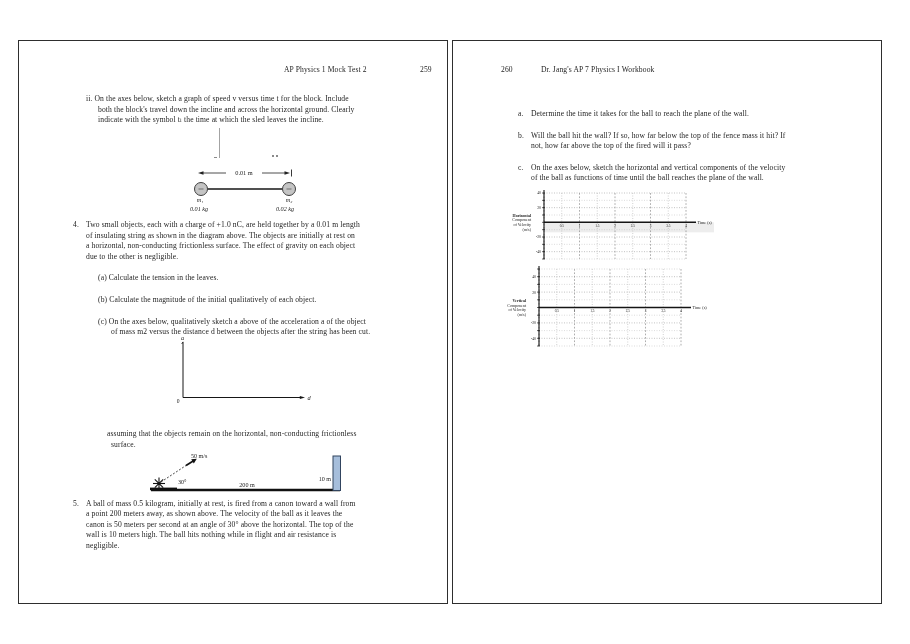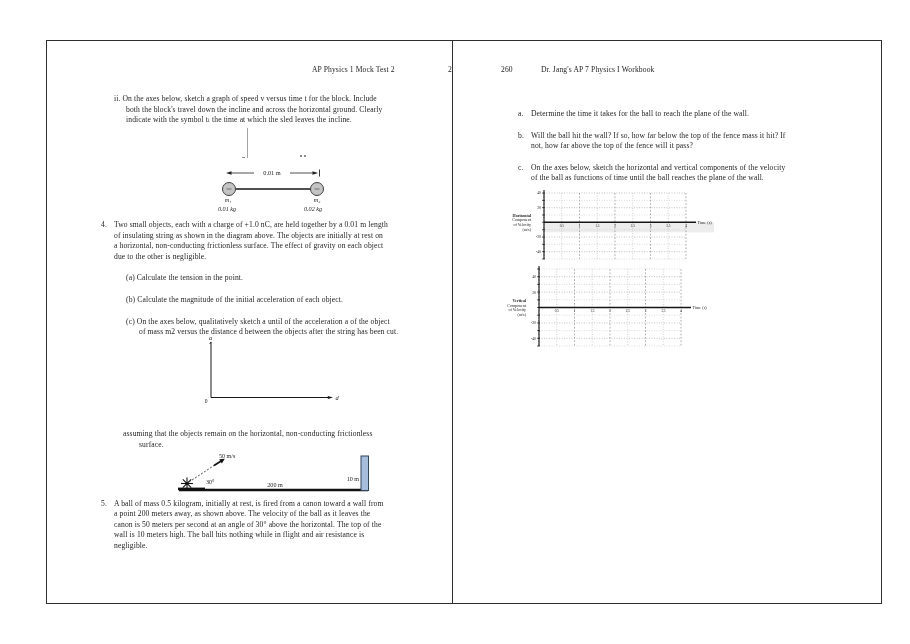--- a/index.html
+++ b/index.html
@@ -1,20 +1,20 @@
 <!DOCTYPE html>
 <html><head>
 <meta charset="utf-8">
 <style>
   html,body{margin:0;padding:0;background:#ffffff;}
   .canvas{position:relative;width:910px;height:644px;background:#ffffff;overflow:hidden;
           font-family:"Liberation Serif","DejaVu Serif",serif;}
   .page{position:absolute;top:40px;width:430px;height:564px;background:#fff;
         border:1.5px solid #2e2e2e;box-sizing:border-box;}
-  .page.left{left:18px;margin-left:28px;}
+  .page.left{left:18px;}
   .page.right{left:452px;}
   .ln{position:absolute;white-space:nowrap;
       font:7.6px/10.4px "Liberation Serif","DejaVu Serif",serif;
       letter-spacing:0.12px;color:#1d1d1d;}
   .diag{position:absolute;overflow:visible;}
   .diag text{font-family:"Liberation Serif","DejaVu Serif",serif;fill:#1c1c1c;}
   .vt-line{position:absolute;background:#a3a3a3;}
   .vt-dot{position:absolute;background:#8a8a8a;}
 </style>
 </head>
@@ -52,36 +52,36 @@
       <text x="110" y="41" font-size="6.2" font-style="italic" text-anchor="middle">m₂</text>
       <text x="106" y="49.5" font-size="6.2" font-style="italic" text-anchor="middle">0.02 kg</text>
     </svg>
 
     <div class="ln" style="left:54px;top:179px">4.</div>
     <div class="ln" style="left:67px;top:179px">Two small objects, each with a charge of +1.0 nC, are held together by a 0.01 m length</div>
     <div class="ln" style="left:67px;top:189.5px">of insulating string as shown in the diagram above. The objects are initially at rest on</div>
     <div class="ln" style="left:67px;top:200px">a horizontal, non-conducting frictionless surface. The effect of gravity on each object</div>
     <div class="ln" style="left:67px;top:210.5px">due to the other is negligible.</div>
 
-    <div class="ln" style="left:79px;top:231.5px">(a) Calculate the tension in the point.</div>
-    <div class="ln" style="left:79px;top:253.5px">(b) Calculate the magnitude of the initial acceleration of each object.</div>
-    <div class="ln" style="left:79px;top:275.5px">(c) On the axes below, qualitatively sketch a until of the acceleration a of the object</div>
+    <div class="ln" style="left:79px;top:231.5px">(a) Calculate the tension in the leaves.</div>
+    <div class="ln" style="left:79px;top:253.5px">(b) Calculate the magnitude of the initial qualitatively of each object.</div>
+    <div class="ln" style="left:79px;top:275.5px">(c) On the axes below, qualitatively sketch a above of the acceleration a of the object</div>
     <div class="ln" style="left:92px;top:286px">of mass m2 versus the distance d between the objects after the string has been cut.</div>
 
     <svg class="diag" style="left:150px;top:290px" width="170" height="80">
       <line x1="14" y1="11" x2="14" y2="66.5" stroke="#161616" stroke-width="1"></line>
       <line x1="14" y1="66.5" x2="133" y2="66.5" stroke="#161616" stroke-width="1"></line>
       <polygon points="136,66.5 130.8,64.9 130.8,68.1" fill="#161616"></polygon>
       <line x1="12.7" y1="13" x2="14" y2="10.8" stroke="#161616" stroke-width="0.8"></line>
       <text x="13.5" y="9" font-size="6.3" font-style="italic" text-anchor="middle">a</text>
       <text x="10.5" y="71.5" font-size="5.6" text-anchor="end">0</text>
       <text x="138.5" y="68.8" font-size="6.3" font-style="italic">d</text>
     </svg>
 
-    <div class="ln" style="left:76px;top:388px">assuming that the objects remain on the horizontal, non-conducting frictionless</div>
+    <div class="ln" style="left:88px;top:388px">assuming that the objects remain on the horizontal, non-conducting frictionless</div>
     <div class="ln" style="left:92px;top:398.5px">surface.</div>
 
     <svg class="diag" style="left:125px;top:405px" width="215" height="55">
       <line x1="7" y1="44" x2="196" y2="44" stroke="#111" stroke-width="2.4"></line>
       <rect x="6" y="41.6" width="27" height="2.6" fill="#111"></rect>
       <g stroke="#131313" stroke-width="1.1">
         <line x1="15" y1="31.5" x2="15" y2="43.5"></line>
         <line x1="9" y1="37.5" x2="21" y2="37.5"></line>
         <line x1="10.8" y1="33.3" x2="19.2" y2="41.7"></line>
         <line x1="10.8" y1="41.7" x2="19.2" y2="33.3"></line>
@@ -107,21 +107,21 @@
 
   <div class="page right">
     <div class="ln" style="left:48px;top:24px">260</div>
     <div class="ln" style="left:88px;top:24px">Dr. Jang's AP 7 Physics I Workbook</div>
 
     <div class="ln" style="left:65px;top:67.5px">a.</div>
     <div class="ln" style="left:78px;top:67.5px">Determine the time it takes for the ball to reach the plane of the wall.</div>
 
     <div class="ln" style="left:65px;top:89.5px">b.</div>
     <div class="ln" style="left:78px;top:89.5px">Will the ball hit the wall? If so, how far below the top of the fence mass it hit? If</div>
-    <div class="ln" style="left:78px;top:100px">not, how far above the top of the fence will it pass?</div>
+    <div class="ln" style="left:78px;top:100px">not, how far above the top of the fired will it pass?</div>
 
     <div class="ln" style="left:65px;top:121.5px">c.</div>
     <div class="ln" style="left:78px;top:132px">of the ball as functions of time until the ball reaches the plane of the wall.</div>
     <div class="ln" style="left:78px;top:121.5px">On the axes below, sketch the horizontal and vertical components of the velocity</div>
 
   <svg width="208" height="86" class="diag" style="left: 51px; top: 144px;">
         <rect x="40" y="37.33333333333333" width="170" height="10" fill="#ededed"></rect>
         <line x1="40" y1="8" x2="40" y2="74" stroke="#8b8b8b" stroke-width="0.7" stroke-dasharray="1.7,1.7"></line>
         <line x1="57.75" y1="8" x2="57.75" y2="74" stroke="#bdbdbd" stroke-width="0.7" stroke-dasharray="1,1.5"></line>
         <line x1="75.5" y1="8" x2="75.5" y2="74" stroke="#8b8b8b" stroke-width="0.7" stroke-dasharray="1.7,1.7"></line>

